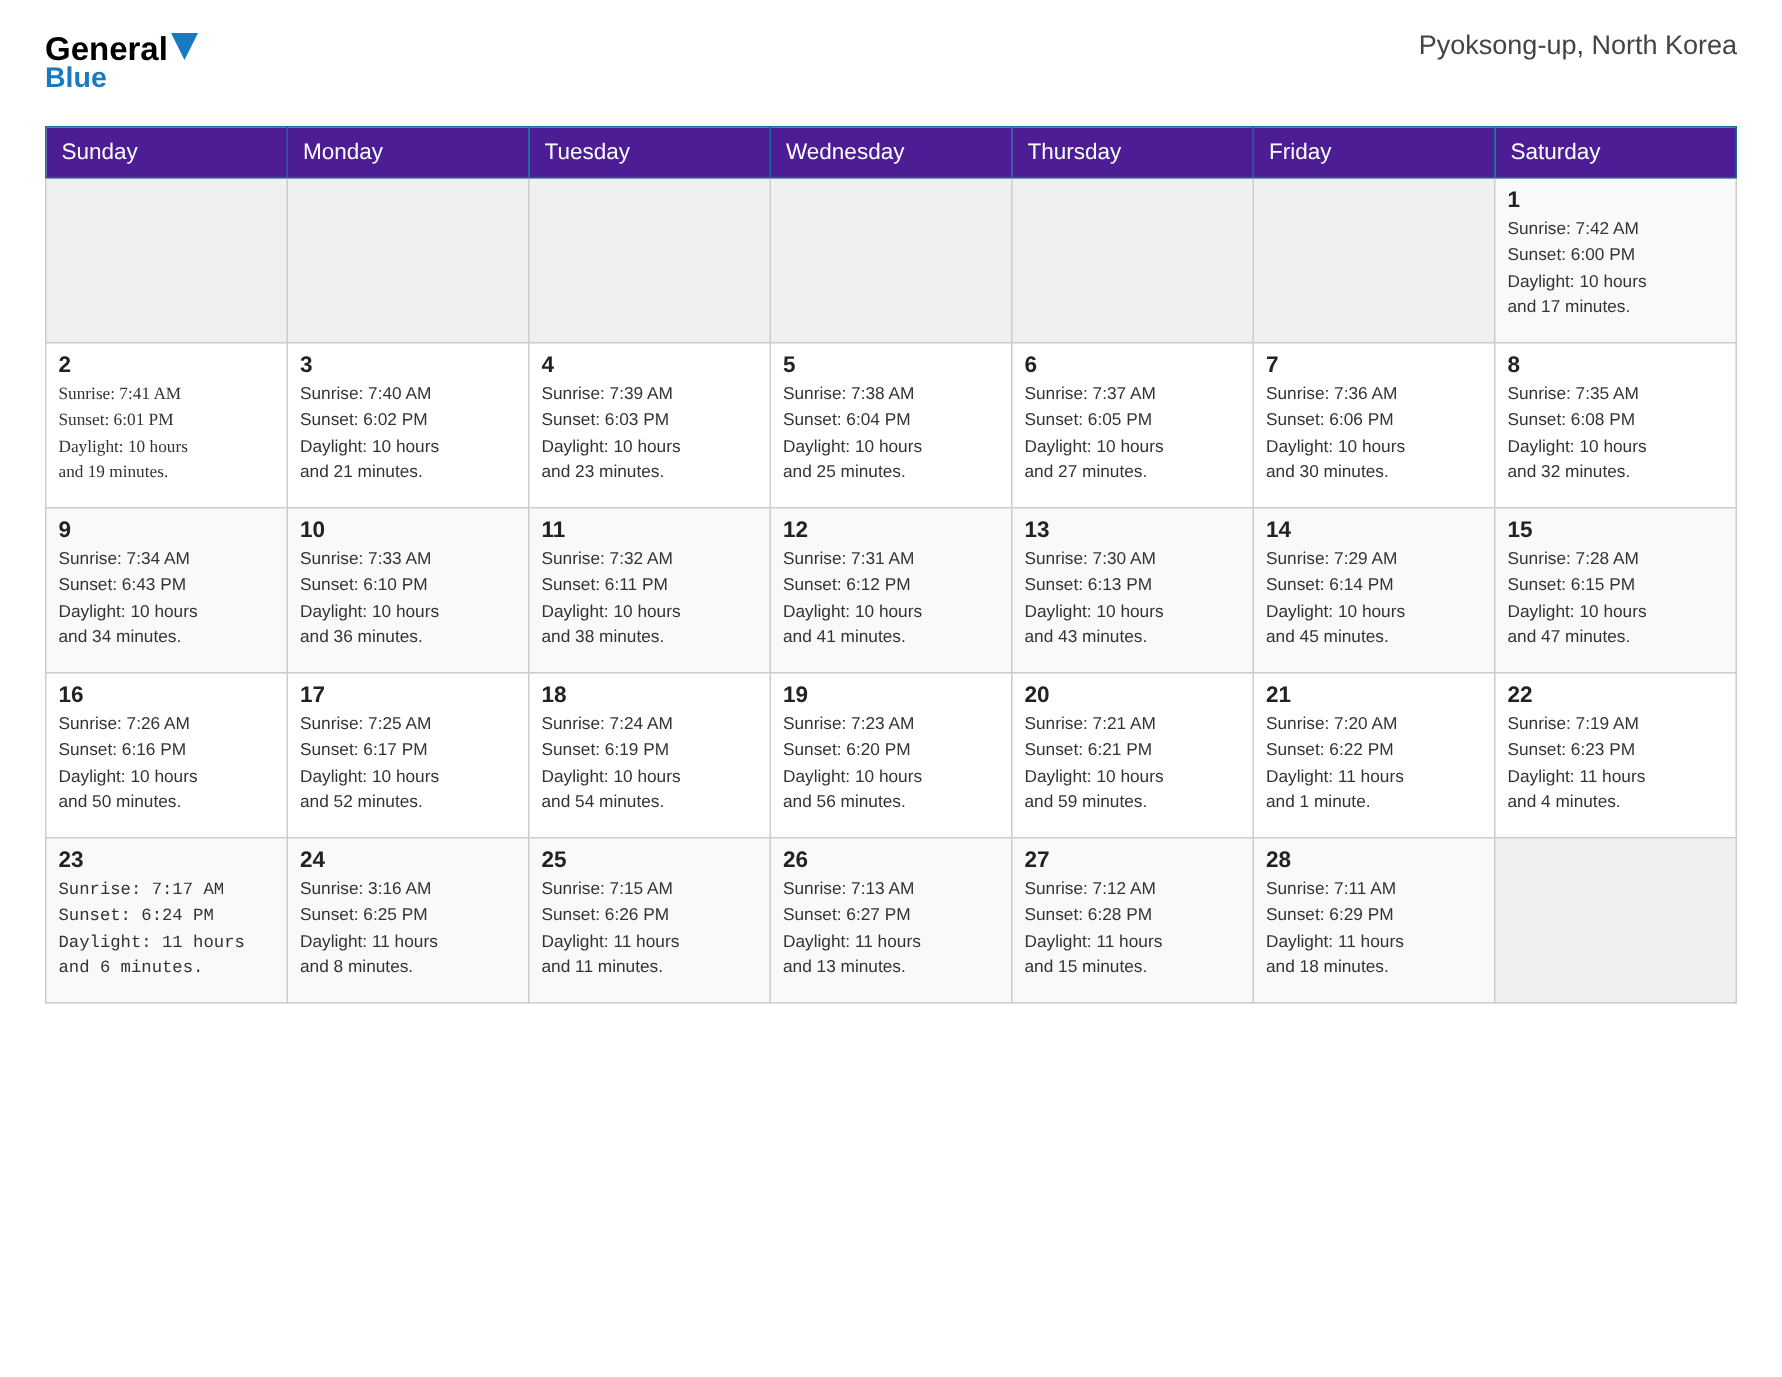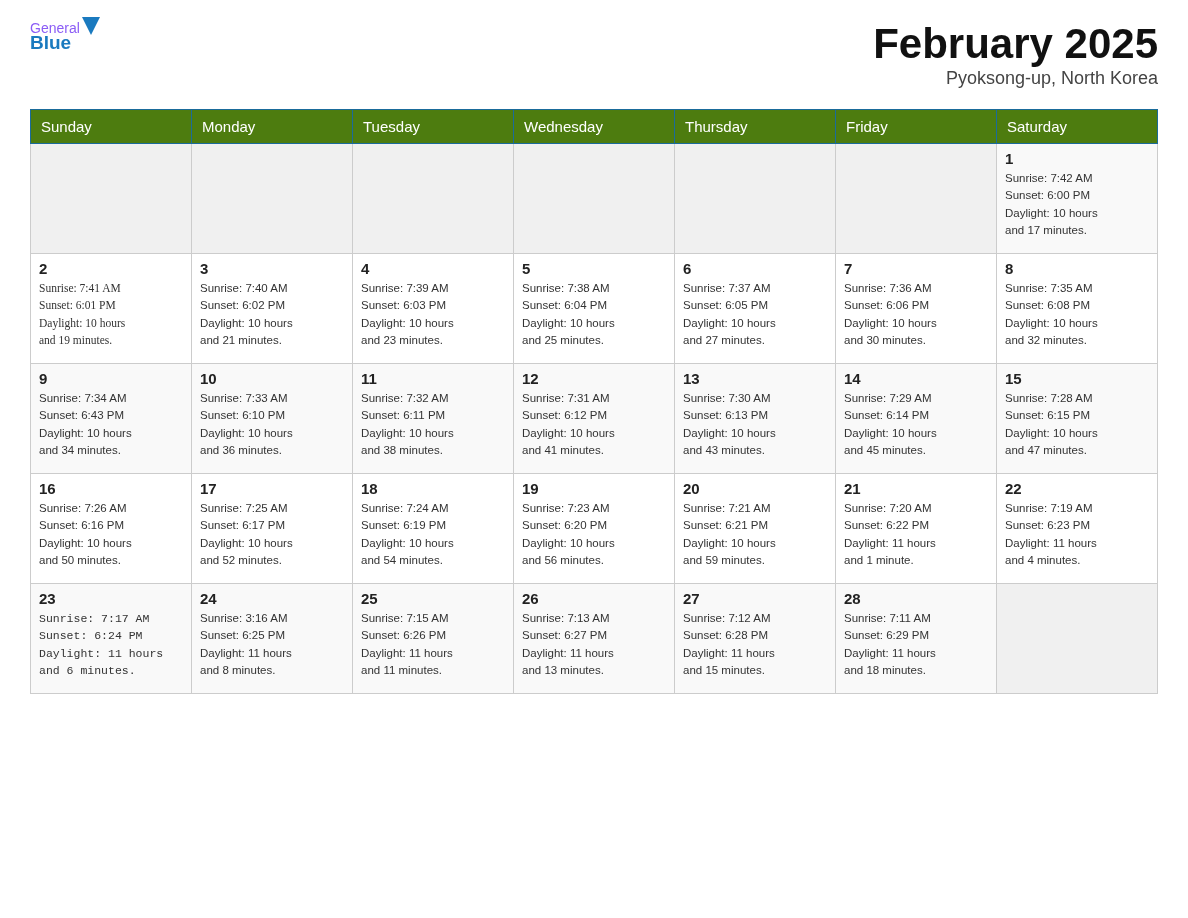--- a/index.html
+++ b/index.html
@@ -14,43 +14,43 @@
       justify-content: space-between;
       align-items: flex-start;
       margin-bottom: 20px;
     }
     .logo {
       display: flex;
       flex-direction: column;
       align-items: flex-start;
     }
     .logo-text {
-      font-size: 14px;
-      font-weight: normal;
-      color: #8b5cf6;
+      font-size: 22px;
+      font-weight: bold;
+      color: #000000;
     }
     .title-block {
       text-align: right;
     }
     .month-title {
       font-size: 42px;
       font-weight: bold;
       color: #111;
     }
     .location-title {
       font-size: 18px;
       color: #444;
     }
     table {
       width: 100%;
       border-collapse: collapse;
       table-layout: fixed;
     }
     thead tr th {
-      background-color: #4d7c0f;
+      background-color: #4c1d95;
       color: #fff;
       font-size: 15px;
       font-weight: normal;
       padding: 8px 10px;
       text-align: left;
       border: 1px solid #1a6b9a;
     }
     tbody tr td {
       border: 1px solid #ccc;
       vertical-align: top;
@@ -89,21 +89,20 @@
   <div class="logo">
     <div style="display:flex;align-items:center;">
       <span class="logo-text">General</span>
       <svg width="18" height="18" viewBox="0 0 18 18" style="margin-left:2px;margin-top:-4px;">
         <polygon points="0,0 18,0 9,18" fill="#1a7abf"></polygon>
       </svg>
     </div>
     <span class="logo-text" style="color:#1a7abf;font-size:19px;font-weight:bold;margin-top:-4px;">Blue</span>
   </div>
   <div class="title-block">
-    <div class="month-title">February 2025</div>
     <div class="location-title">Pyoksong-up, North Korea</div>
   </div>
 </div>
 
 <table>
   <thead>
     <tr>
     <th>Sunday</th>
         <th>Monday</th>
         <th>Tuesday</th>

